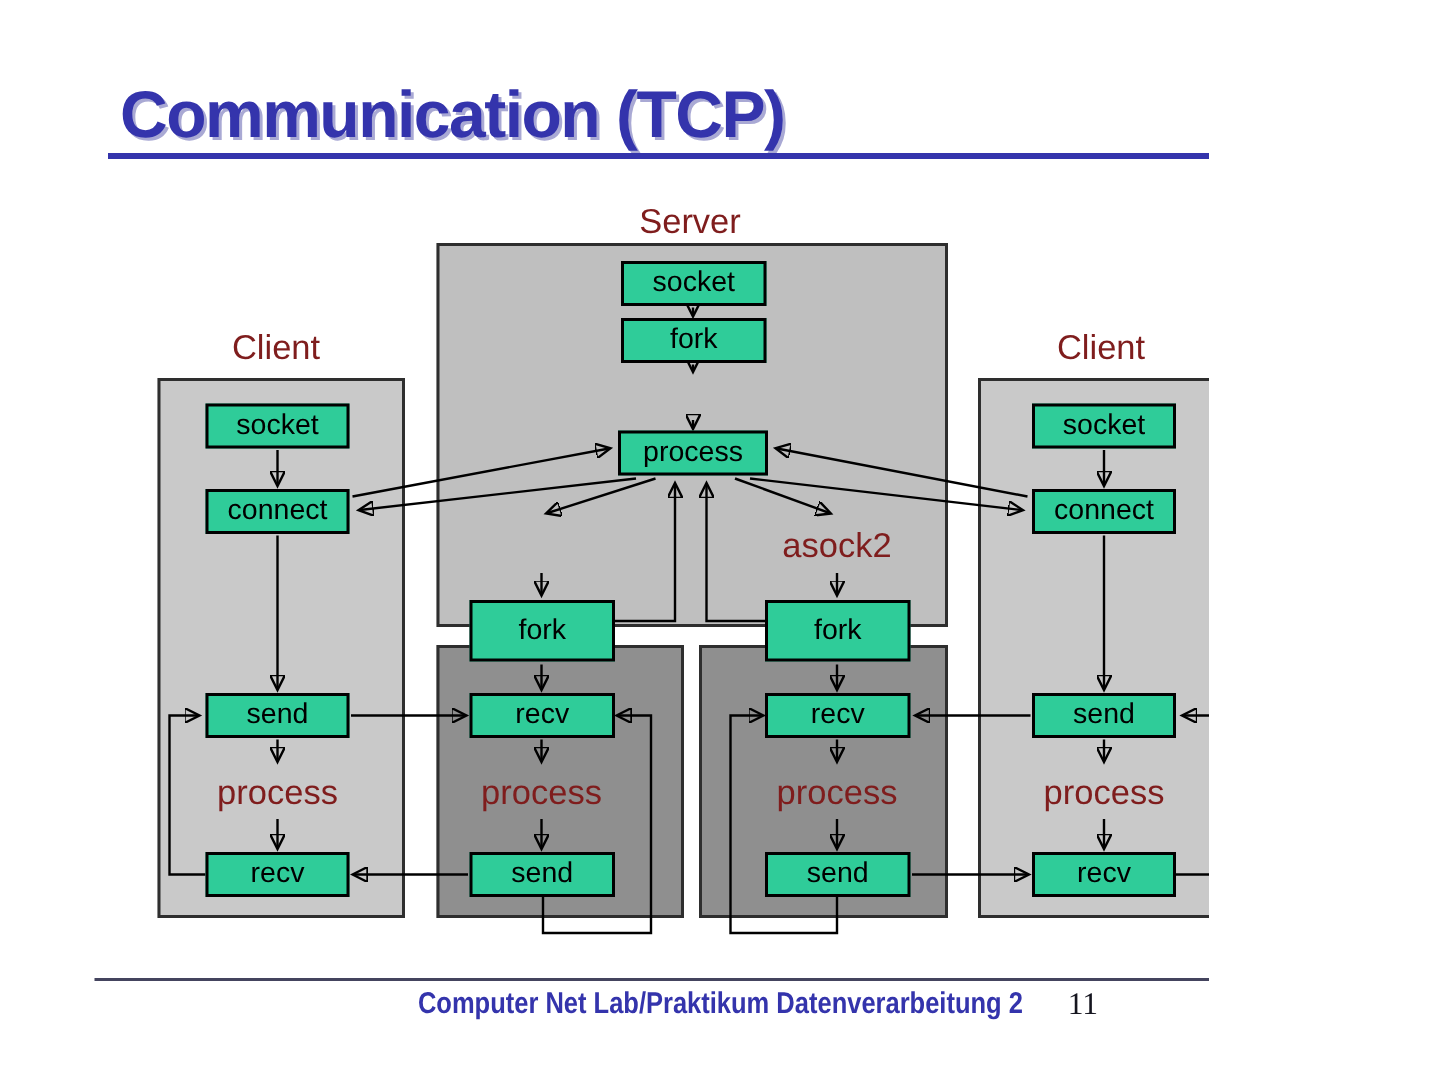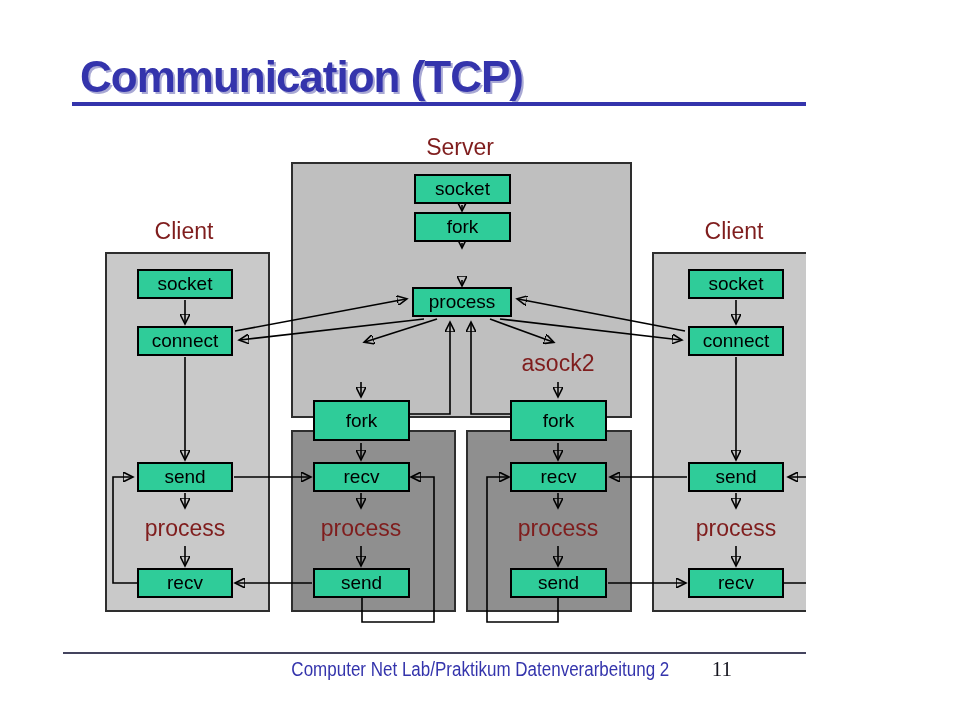--- a/index.html
+++ b/index.html
@@ -38,21 +38,21 @@
   .arrows {
     position:absolute; left:0; top:0; z-index:2; pointer-events:none;
   }
   .arrows path { fill:none; stroke:#000; stroke-width:1.6px; }
 
   .footer-line {
     position:absolute; left:63px; top:652px; width:830px; height:2px; background:#44445E;
   }
   .footer-text {
     position:absolute; left:0; top:658px; width:960px; text-align:center;
-    font-size:20px; font-weight:normal; color:#3434AC;
+    font-size:20px; font-weight:bold; color:#3434AC;
   }
   .footer-text span { display:inline-block; transform:scaleX(0.85); white-space:nowrap; }
   .page-num {
     position:absolute; right:74px; top:657px;
     font-family:"Liberation Serif", serif; font-size:21px; color:#15151F;
   }
 </style>
 </head>
 <body>
 

